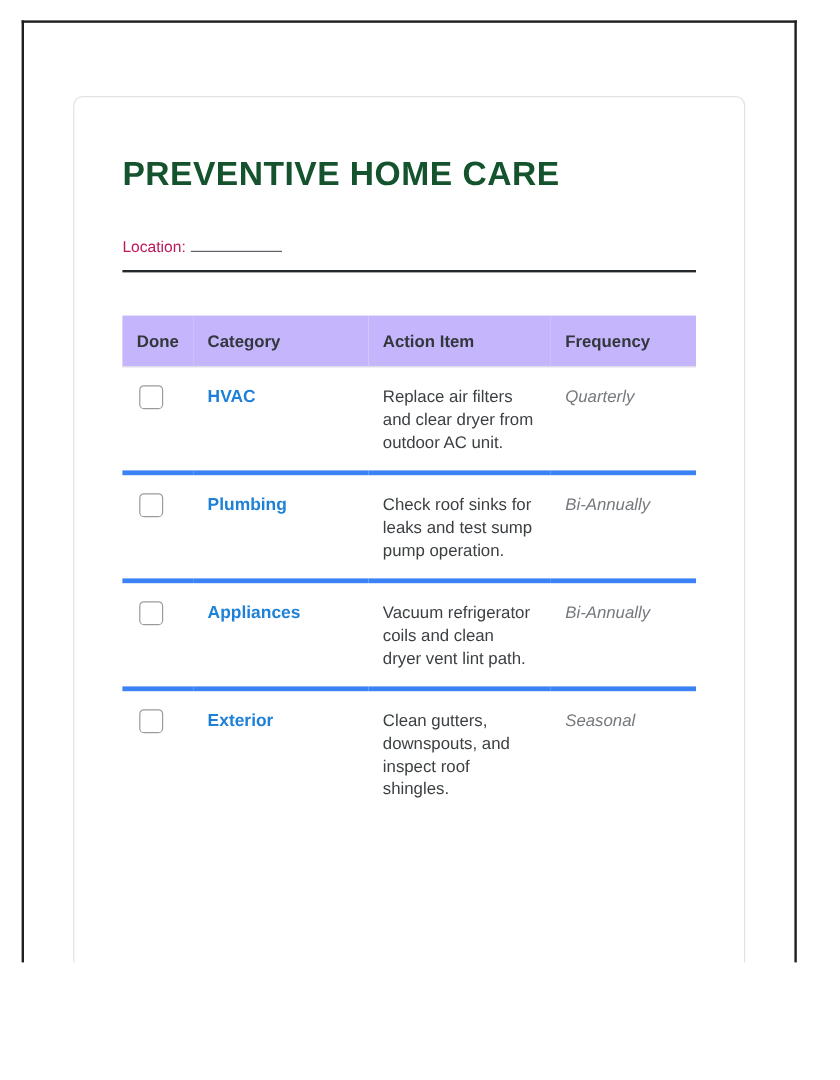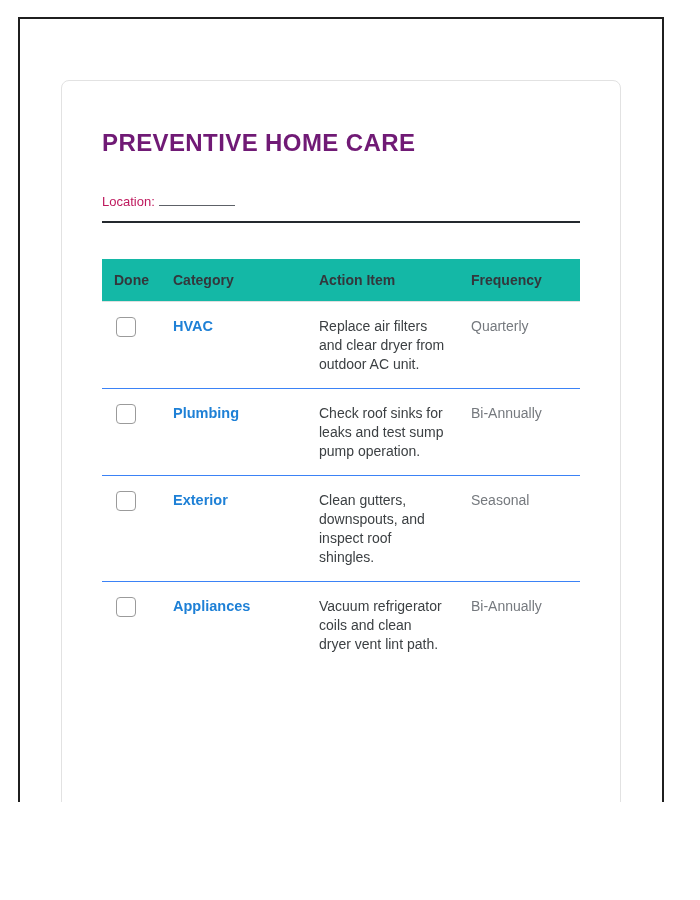--- a/index.html
+++ b/index.html
@@ -22,24 +22,24 @@
   .card {
     position: absolute;
     left: 41px; top: 61px;
     width: 560px; height: 860px;
     background: #ffffff;
     border: 1px solid #e2e2e2;
     border-radius: 8px;
     padding: 48px 40px 0 40px;
   }
   .page-title {
-    font-size: 24px;
+    font-size: 28px;
     font-weight: 700;
     letter-spacing: 0.4px;
-    color: #701a75;
+    color: #14532d;
   }
   .meta-row {
     margin-top: 21px;
     display: flex;
     justify-content: space-between;
     align-items: flex-end;
   }
   .subtitle {
     font-size: 13px;
     color: #6a6f75;
@@ -66,51 +66,52 @@
   table.chart {
     margin-top: 36px;
     width: 100%;
     border-collapse: collapse;
     table-layout: fixed;
   }
   table.chart col.c-done { width: 59px; }
   table.chart col.c-cat  { width: 146px; }
   table.chart col.c-act  { width: 152px; }
   table.chart thead th {
-    background: #14b8a6;
+    background: #c4b5fd;
     text-align: left;
     font-size: 14px;
     font-weight: 700;
     color: #33373c;
     padding: 13px 12px;
     border-bottom: 1px solid #dfdfdf;
   }
   table.chart tbody td {
     vertical-align: top;
     padding: 15px 12px 14px 12px;
-    border-bottom: 1px solid #3b82f6;
+    border-bottom: 4px solid #3b82f6;
     font-size: 14px;
     line-height: 1.36;
     color: #3c4043;
   }
   table.chart tbody tr:last-child td { border-bottom: none; }
   .checkbox {
     width: 20px; height: 20px;
     border: 1.5px solid #9b9b9b;
     border-radius: 4px;
     background: #ffffff;
     margin-left: 2px;
     cursor: pointer;
   }
   .category {
     color: #1e80d6;
     font-weight: 700;
     font-size: 14.5px;
   }
   .frequency {
+    font-style: italic;
     color: #75797e;
   }
 </style>
 </head>
 <body>
 
 <div class="frame">
   <div class="card">
 
     <h1 class="page-title">PREVENTIVE HOME CARE</h1>
@@ -152,29 +153,29 @@
               <div class="checkbox"></div>
             </td>
           <td><span class="category">Plumbing</span></td>
           <td><span>Check roof sinks for leaks and test sump pump operation.</span></td>
           <td><span class="frequency">Bi-Annually</span></td>
         </tr>
         <tr>
           <td>
               <div class="checkbox"></div>
             </td>
-          <td><span class="category">Exterior</span></td>
-          <td><span>Clean gutters, downspouts, and inspect roof shingles.</span></td>
-          <td><span class="frequency">Seasonal</span></td>
+          <td><span class="category">Appliances</span></td>
+          <td><span>Vacuum refrigerator coils and clean dryer vent lint path.</span></td>
+          <td><span class="frequency">Bi-Annually</span></td>
         </tr>
         <tr>
           <td>
               <div class="checkbox"></div>
             </td>
-          <td><span class="category">Appliances</span></td>
-          <td><span>Vacuum refrigerator coils and clean dryer vent lint path.</span></td>
-          <td><span class="frequency">Bi-Annually</span></td>
+          <td><span class="category">Exterior</span></td>
+          <td><span>Clean gutters, downspouts, and inspect roof shingles.</span></td>
+          <td><span class="frequency">Seasonal</span></td>
         </tr>
       </tbody>
     </table>
 
   </div>
 </div>
 
 </body></html>

